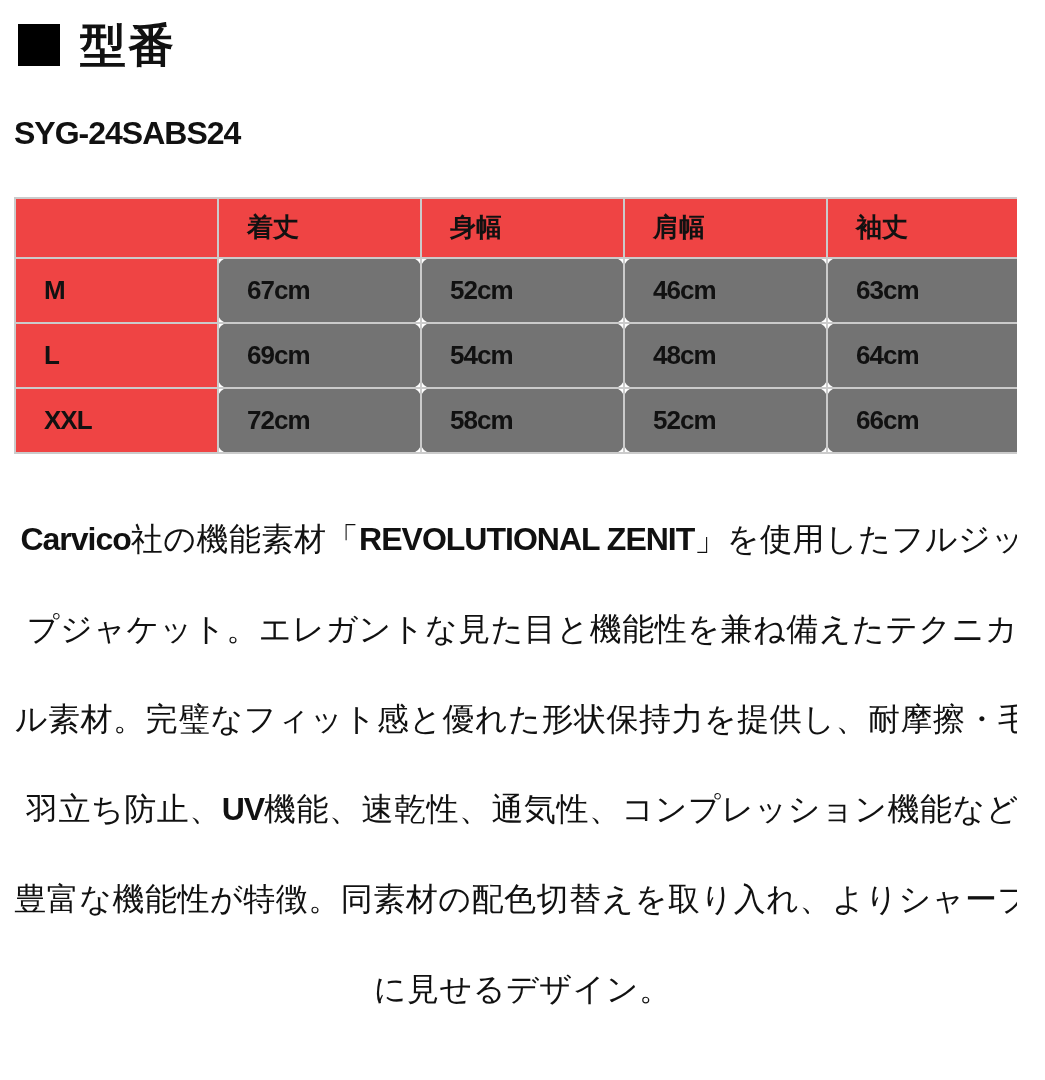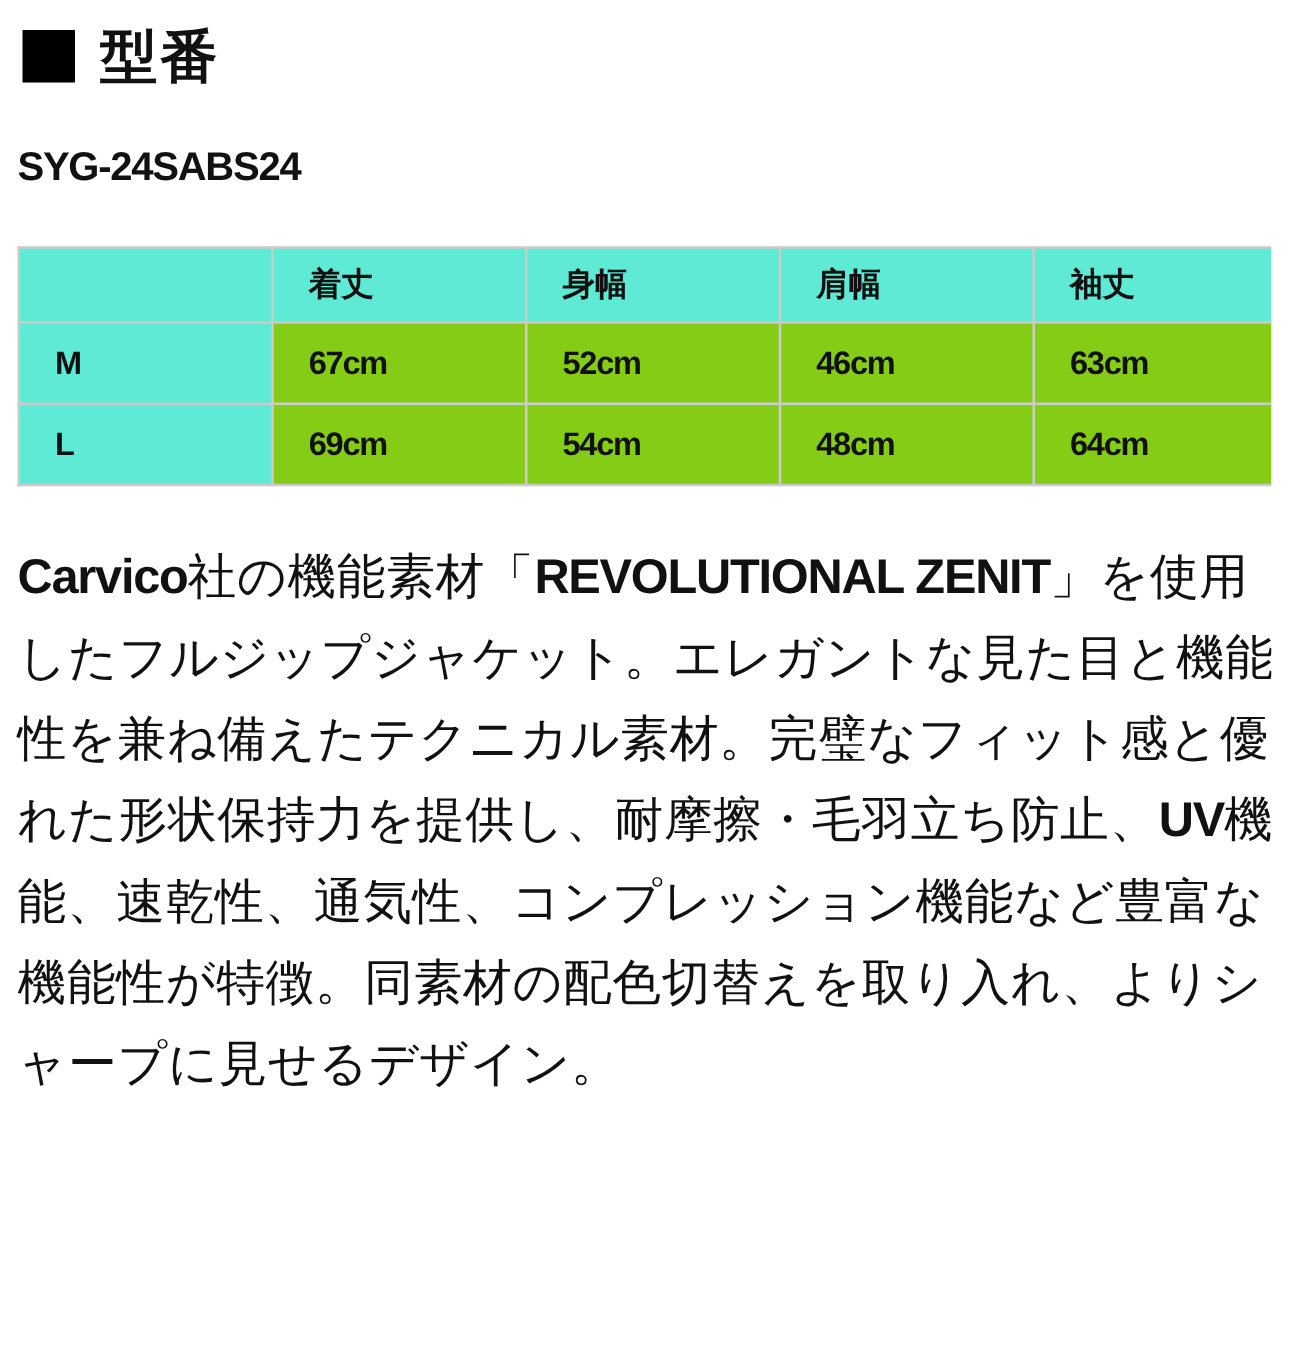--- a/index.html
+++ b/index.html
@@ -56,37 +56,37 @@
     padding: 0 0 0 28px;
     text-align: left;
     vertical-align: middle;
     font-size: 26px;
     font-weight: 700;
   }
   .size-table thead tr { height: 60px; }
   .size-table tbody tr { height: 65px; }
   .size-table thead th,
   .size-table tbody th {
-    background: #5eead4;
+    background: #ef4444;
   }
-  .size-table td { background: #84cc16; }
+  .size-table td { background: #737373; border-radius: 10px; }
   .latin {
     font-weight: 700;
     letter-spacing: -1px;
     font-size: 27px;
   }
   
   .desc {
     margin: 40px 0 0 0;
     width: 1017px;
-    font-size: 39px;
+    font-size: 32px;
     font-weight: 400;
-    line-height: 65px;
+    line-height: 90px;
     letter-spacing: 0.5px;
-    text-align: left;
+    text-align: center;
     overflow-wrap: anywhere;
     word-break: break-word;
   }
   .desc .latin-inline {
     font-weight: 700;
     letter-spacing: -1px;
   }
 </style>
 </head>
 <body>
@@ -118,18 +118,25 @@
         <td class="latin">46cm</td>
         <td class="latin">63cm</td>
       </tr>
       <tr>
         <th class="latin">L</th>
         <td class="latin">69cm</td>
         <td class="latin">54cm</td>
         <td class="latin">48cm</td>
         <td class="latin">64cm</td>
       </tr>
+      <tr>
+        <th class="latin">XXL</th>
+        <td class="latin">72cm</td>
+        <td class="latin">58cm</td>
+        <td class="latin">52cm</td>
+        <td class="latin">66cm</td>
+      </tr>
     </tbody>
   </table>
 
   <p class="desc"><span class="latin-inline">Carvico</span><span>社の機能素材「</span><span class="latin-inline">REVOLUTIONAL ZENIT</span><span>」を使用したフルジップジャケット。エレガントな見た目と機能性を兼ね備えたテクニカル素材。完璧なフィット感と優れた形状保持力を提供し、耐摩擦・毛羽立ち防止、</span><span class="latin-inline">UV</span><span>機能、速乾性、通気性、コンプレッション機能など豊富な機能性が特徴。同素材の配色切替えを取り入れ、よりシャープに見せるデザイン。</span></p>
 
 </div>
 
 </body></html>

